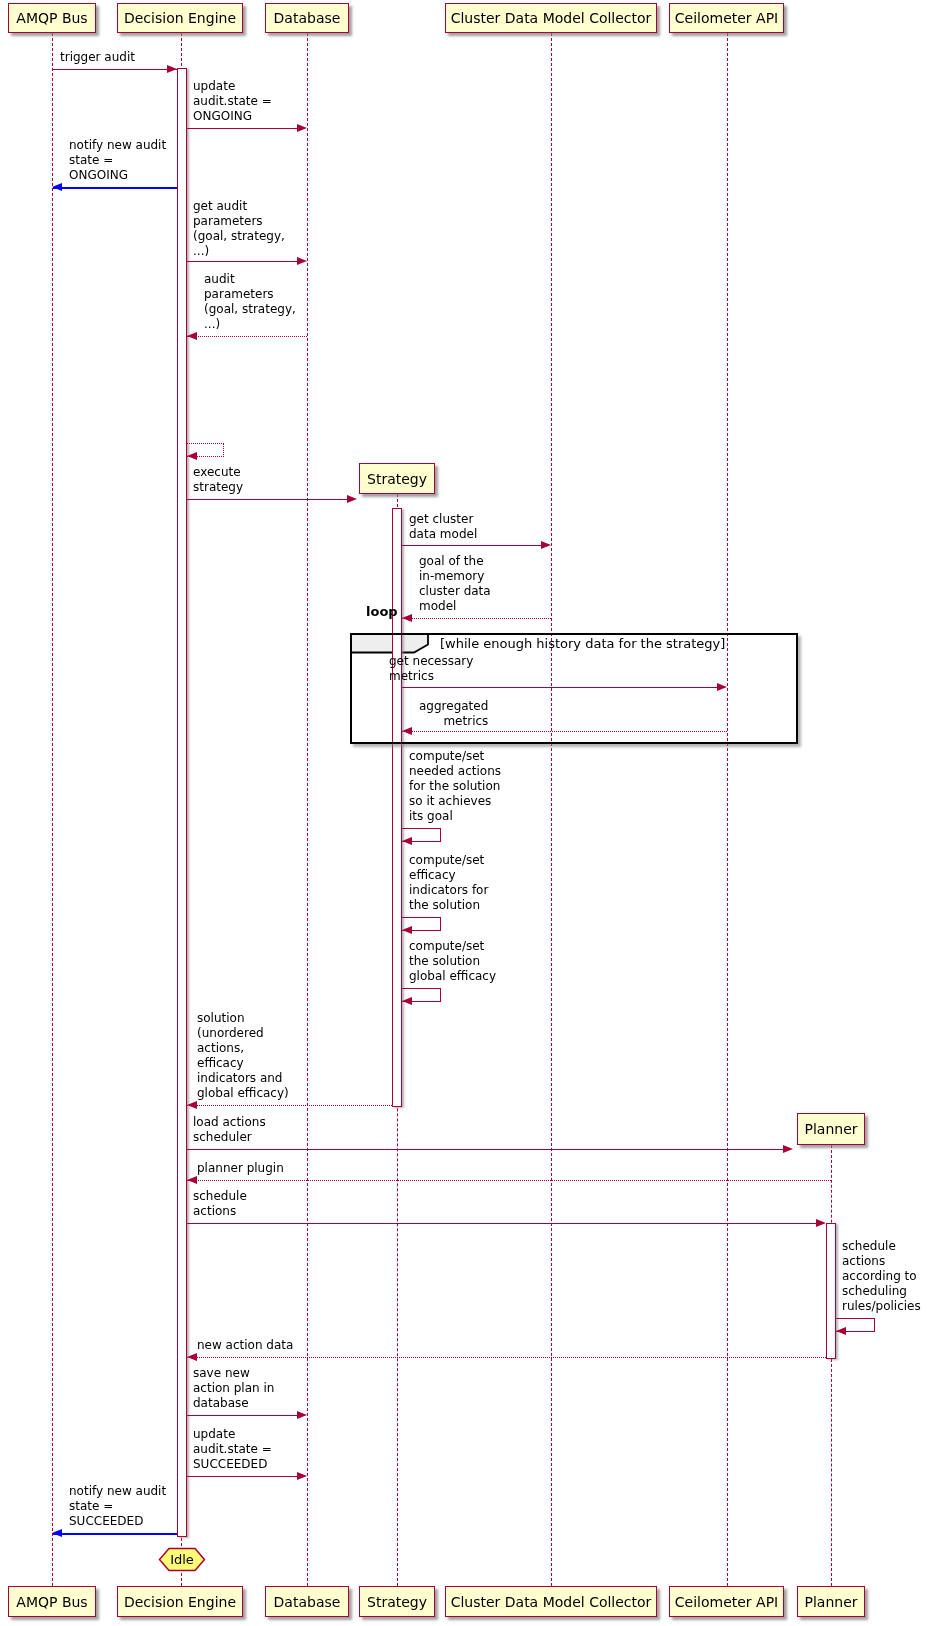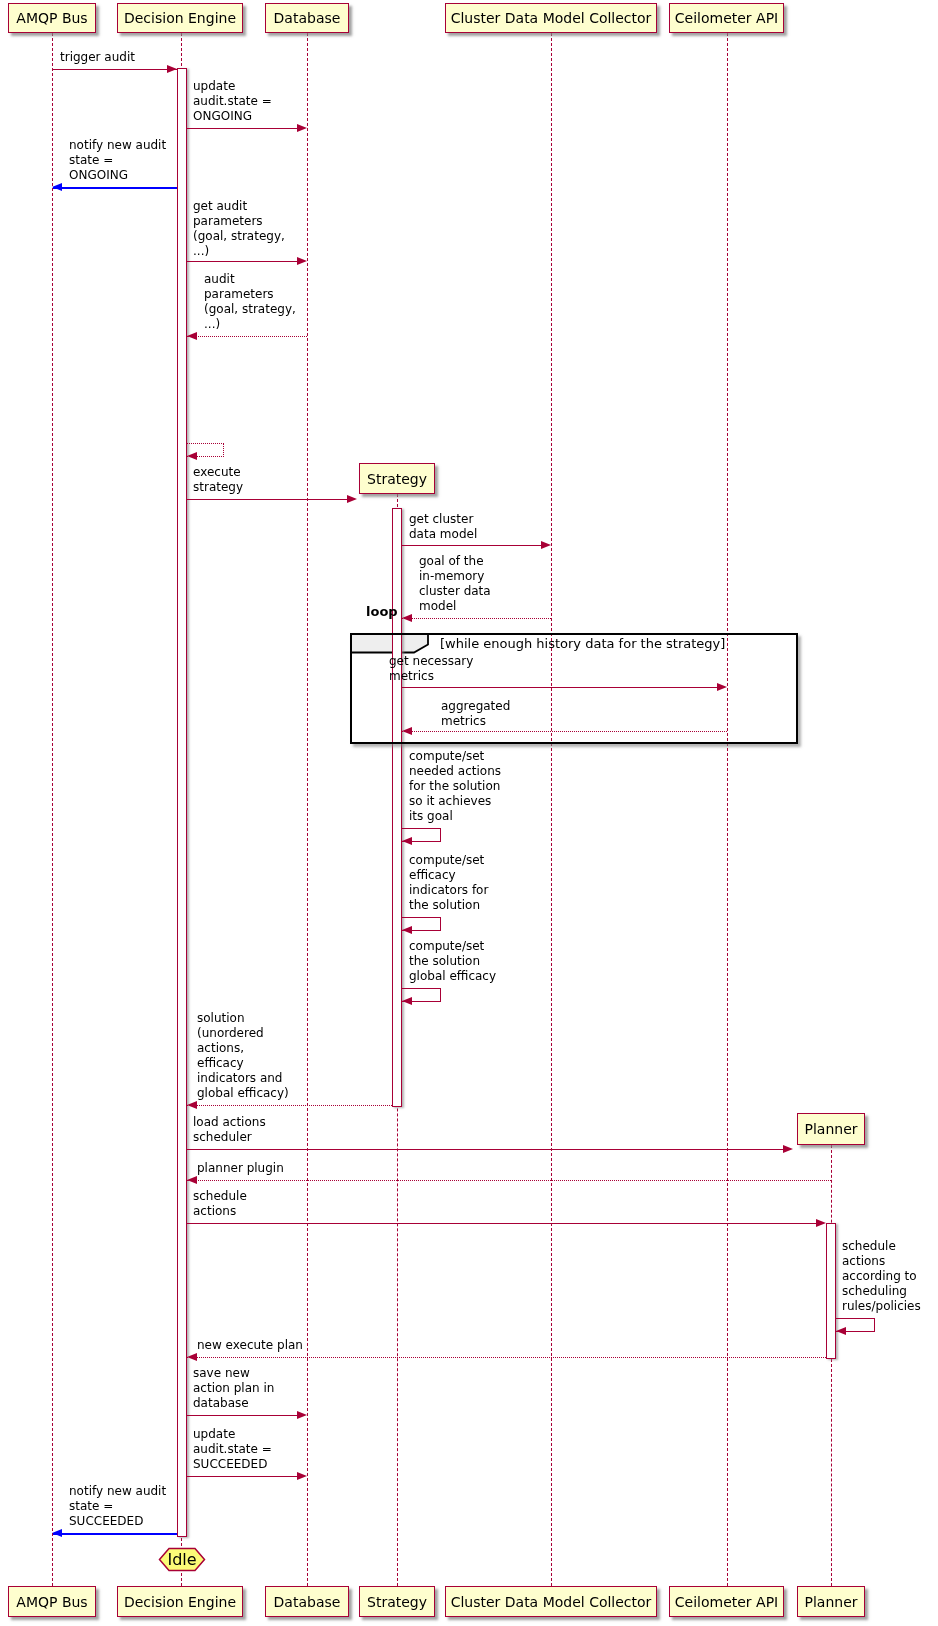--- a/index.html
+++ b/index.html
@@ -18,21 +18,21 @@
   .ah{position:absolute;width:0;height:0;border-top:4px solid transparent;border-bottom:4px solid transparent;}
   .ah.r{border-left:10px solid #A80036;}
   .ah.l{border-right:10px solid #A80036;}
   .ah.l.blue{border-right-color:#0000FF;}
   .lbl{position:absolute;font-size:12px;line-height:15px;white-space:pre-line;}
   .selfbox{position:absolute;height:12px;border:1.5px solid #A80036;border-left:none;}
   .selfbox.dot{border-style:dotted;border-left:none;}
   .lframe{position:absolute;border:2px solid #000;box-shadow:3px 3px 2.5px rgba(130,130,130,.6);}
   .lop{position:absolute;font-weight:bold;font-size:13px;}
   .cond{position:absolute;font-weight:normal;font-size:13px;white-space:nowrap;}
-  .hextxt{position:absolute;font-size:16px;display:flex;align-items:center;justify-content:center;}
+  .hextxt{position:absolute;font-size:13px;display:flex;align-items:center;justify-content:center;}
   svg{position:absolute;}
 </style>
 </head>
 <body>
 
 <div class="stage">
 
   <div class="ll" style="left:52px;top:33px;height:1553px;"></div>
   <div class="ll" style="left:181px;top:33px;height:1553px;"></div>
   <div class="ll" style="left:307px;top:33px;height:1553px;"></div>
@@ -101,21 +101,21 @@
 cluster data
 model</div>
   <div class="ln dot" style="left:402px;top:618px;width:149px;"></div>
   <div class="ah l" style="left:402px;top:614px;"></div>
 
   <div class="lbl" style="left:389px;top:654px;">get necessary
 metrics</div>
   <div class="ln" style="left:402px;top:687px;width:315px;"></div>
   <div class="ah r" style="left:717px;top:683px;"></div>
 
-  <div class="lbl" style="left:441px;top:699px;">aggregated
+  <div class="lbl" style="left:419px;top:699px;text-align:right;">aggregated
 metrics</div>
   <div class="ln dot" style="left:402px;top:731px;width:325px;"></div>
   <div class="ah l" style="left:402px;top:727px;"></div>
 
   <div class="lbl" style="left:409px;top:749px;">compute/set
 needed actions
 for the solution
 so it achieves
 its goal</div>
   <div class="selfbox" style="left:402px;top:828px;width:38px;"></div>
@@ -158,21 +158,21 @@
   <div class="ah r" style="left:816px;top:1219px;"></div>
 
   <div class="lbl" style="left:842px;top:1239px;">schedule
 actions
 according to
 scheduling
 rules/policies</div>
   <div class="selfbox" style="left:836px;top:1318px;width:38px;"></div>
   <div class="ah l" style="left:836px;top:1327px;"></div>
 
-  <div class="lbl" style="left:197px;top:1338px;">new execute plan</div>
+  <div class="lbl" style="left:197px;top:1338px;">new action data</div>
   <div class="ln dot" style="left:187px;top:1357px;width:639px;"></div>
   <div class="ah l" style="left:187px;top:1353px;"></div>
 
   <div class="lbl" style="left:193px;top:1366px;">save new
 action plan in
 database</div>
   <div class="ln" style="left:187px;top:1415px;width:110px;"></div>
   <div class="ah r" style="left:297px;top:1411px;"></div>
 
   <div class="lbl" style="left:193px;top:1427px;">update

